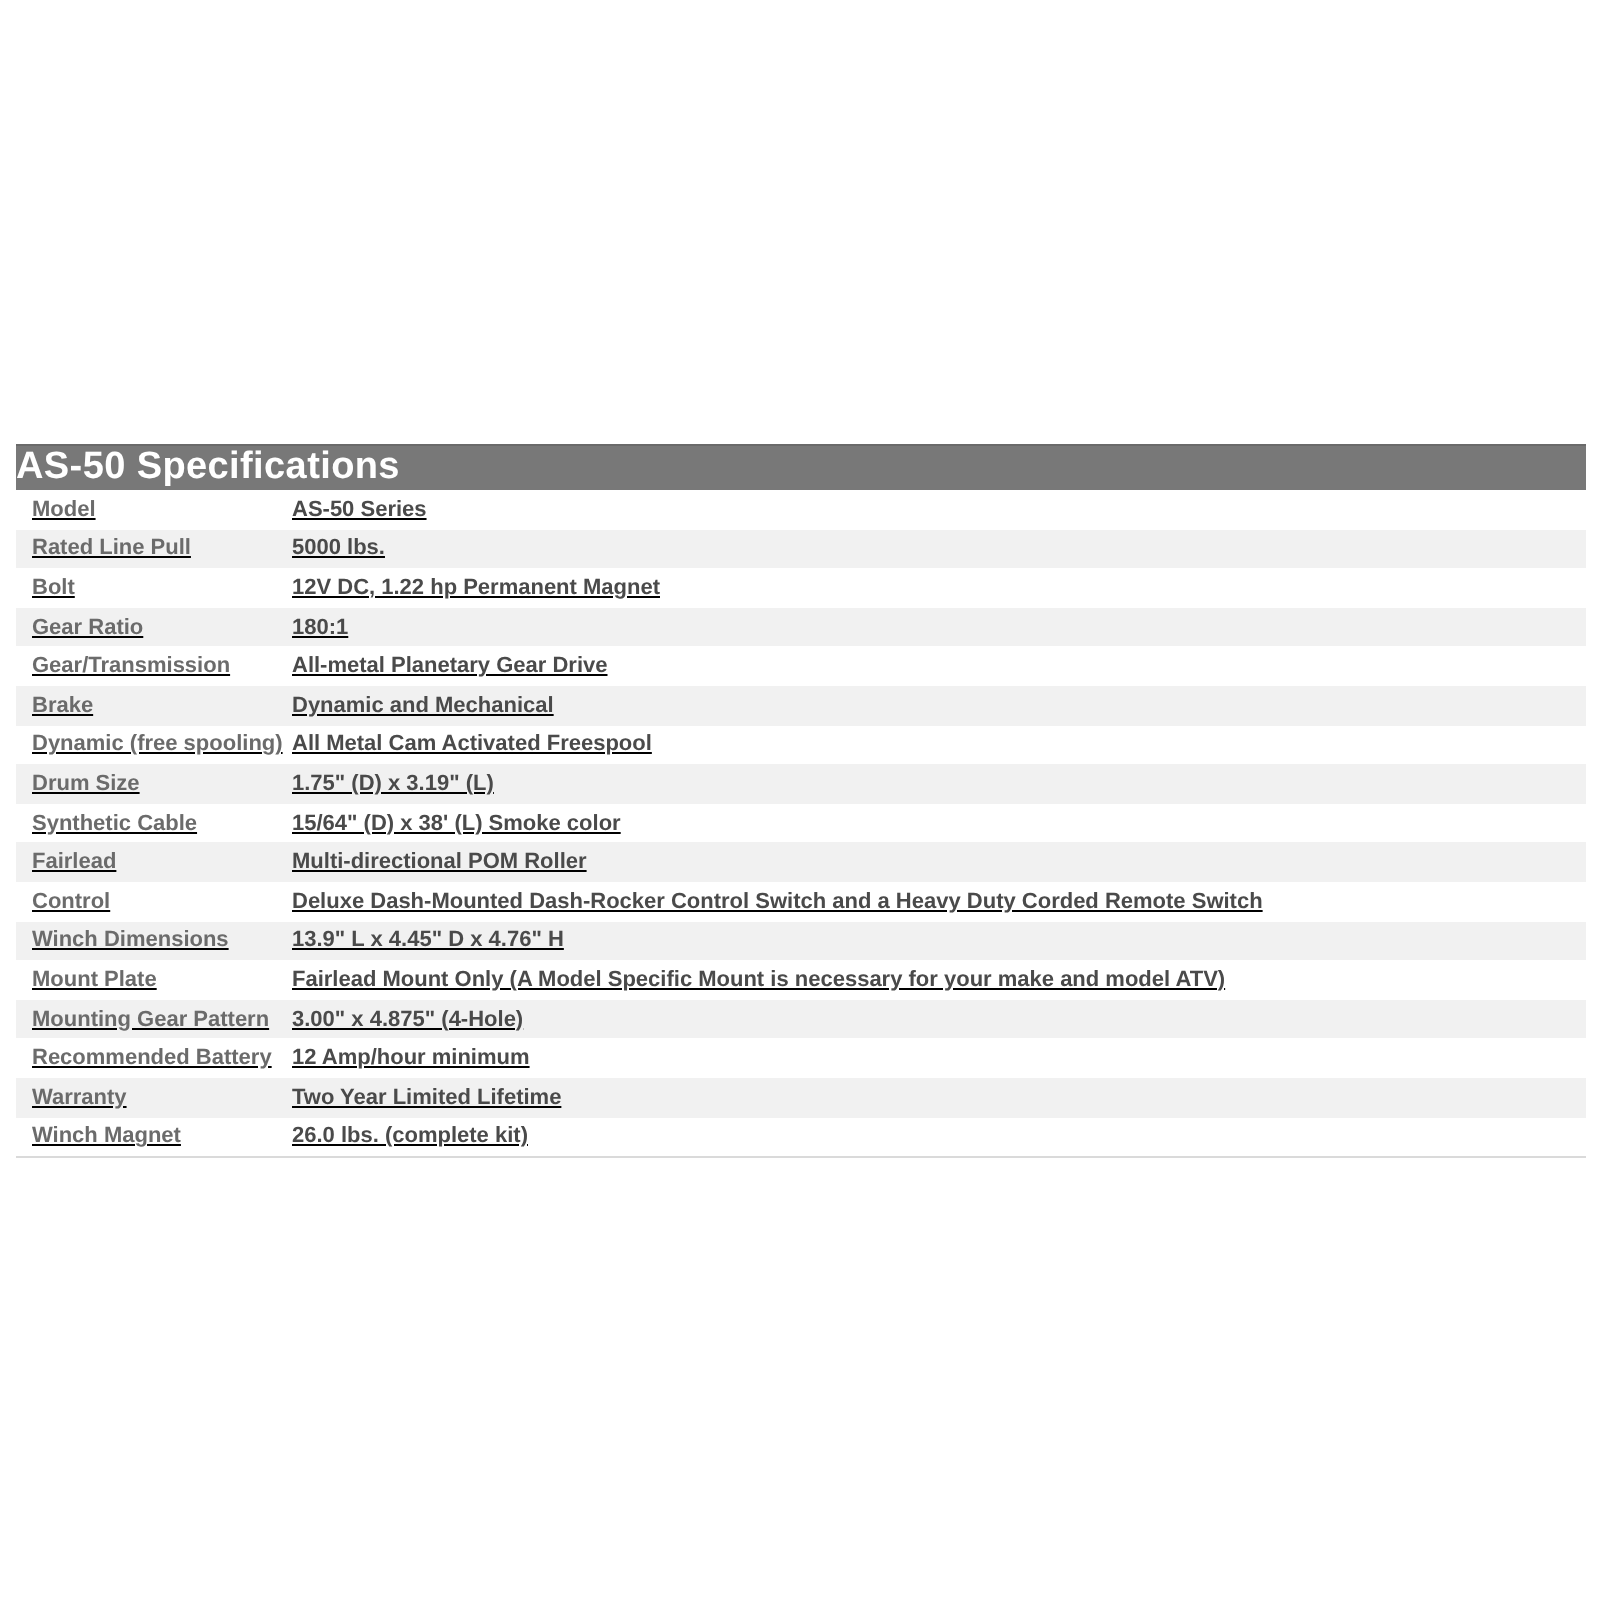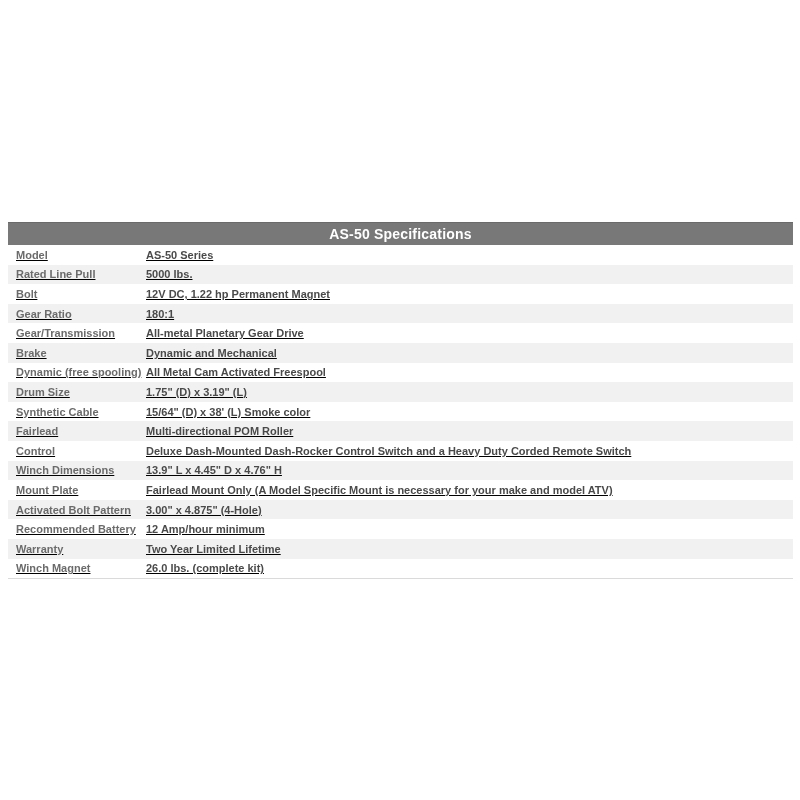--- a/index.html
+++ b/index.html
@@ -21,23 +21,22 @@
   .spec-table {
     position: absolute;
     left: 8px;
     top: 222px;
     width: 785px;
   }
   .spec-header {
     background: var(--header-bg, #787878);
     border-top: 1px solid #6a6a6a;
     color: var(--header-text, #ffffff);
-    font-size: 14px;
+    font-size: 19px;
     font-weight: bold;
-    text-align: center;
     height: 22px;
     line-height: 22px;
     letter-spacing: 0.2px;
   }
   .spec-rows {
     border-bottom: 1px solid #dadada;
     text-decoration: underline;
   }
   .spec-row {
     display: flex;
@@ -131,21 +130,21 @@
     <div class="spec-label">Winch Dimensions</div>
     <div class="spec-value">13.9" L x 4.45" D x 4.76" H</div>
   </div>
 
   <div class="spec-row">
     <div class="spec-label">Mount Plate</div>
     <div class="spec-value">Fairlead Mount Only (A Model Specific Mount is necessary for your make and model ATV)</div>
   </div>
 
   <div class="spec-row">
-    <div class="spec-label">Activated Bolt Pattern</div>
+    <div class="spec-label">Mounting Gear Pattern</div>
     <div class="spec-value">3.00" x 4.875" (4-Hole)</div>
   </div>
 
   <div class="spec-row">
     <div class="spec-label">Recommended Battery</div>
     <div class="spec-value">12 Amp/hour minimum</div>
   </div>
 
   <div class="spec-row">
     <div class="spec-label">Warranty</div>

